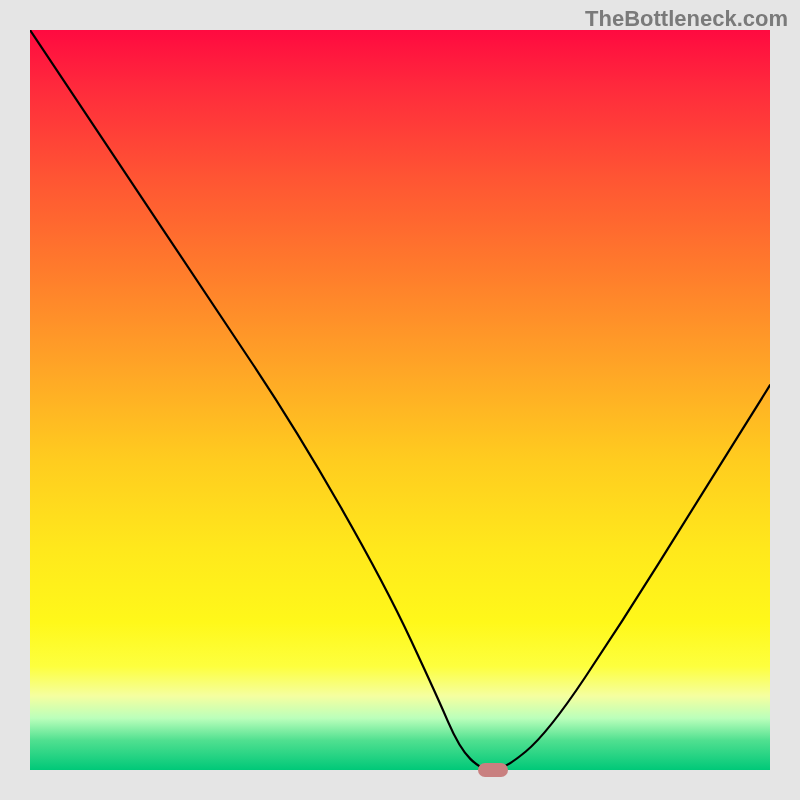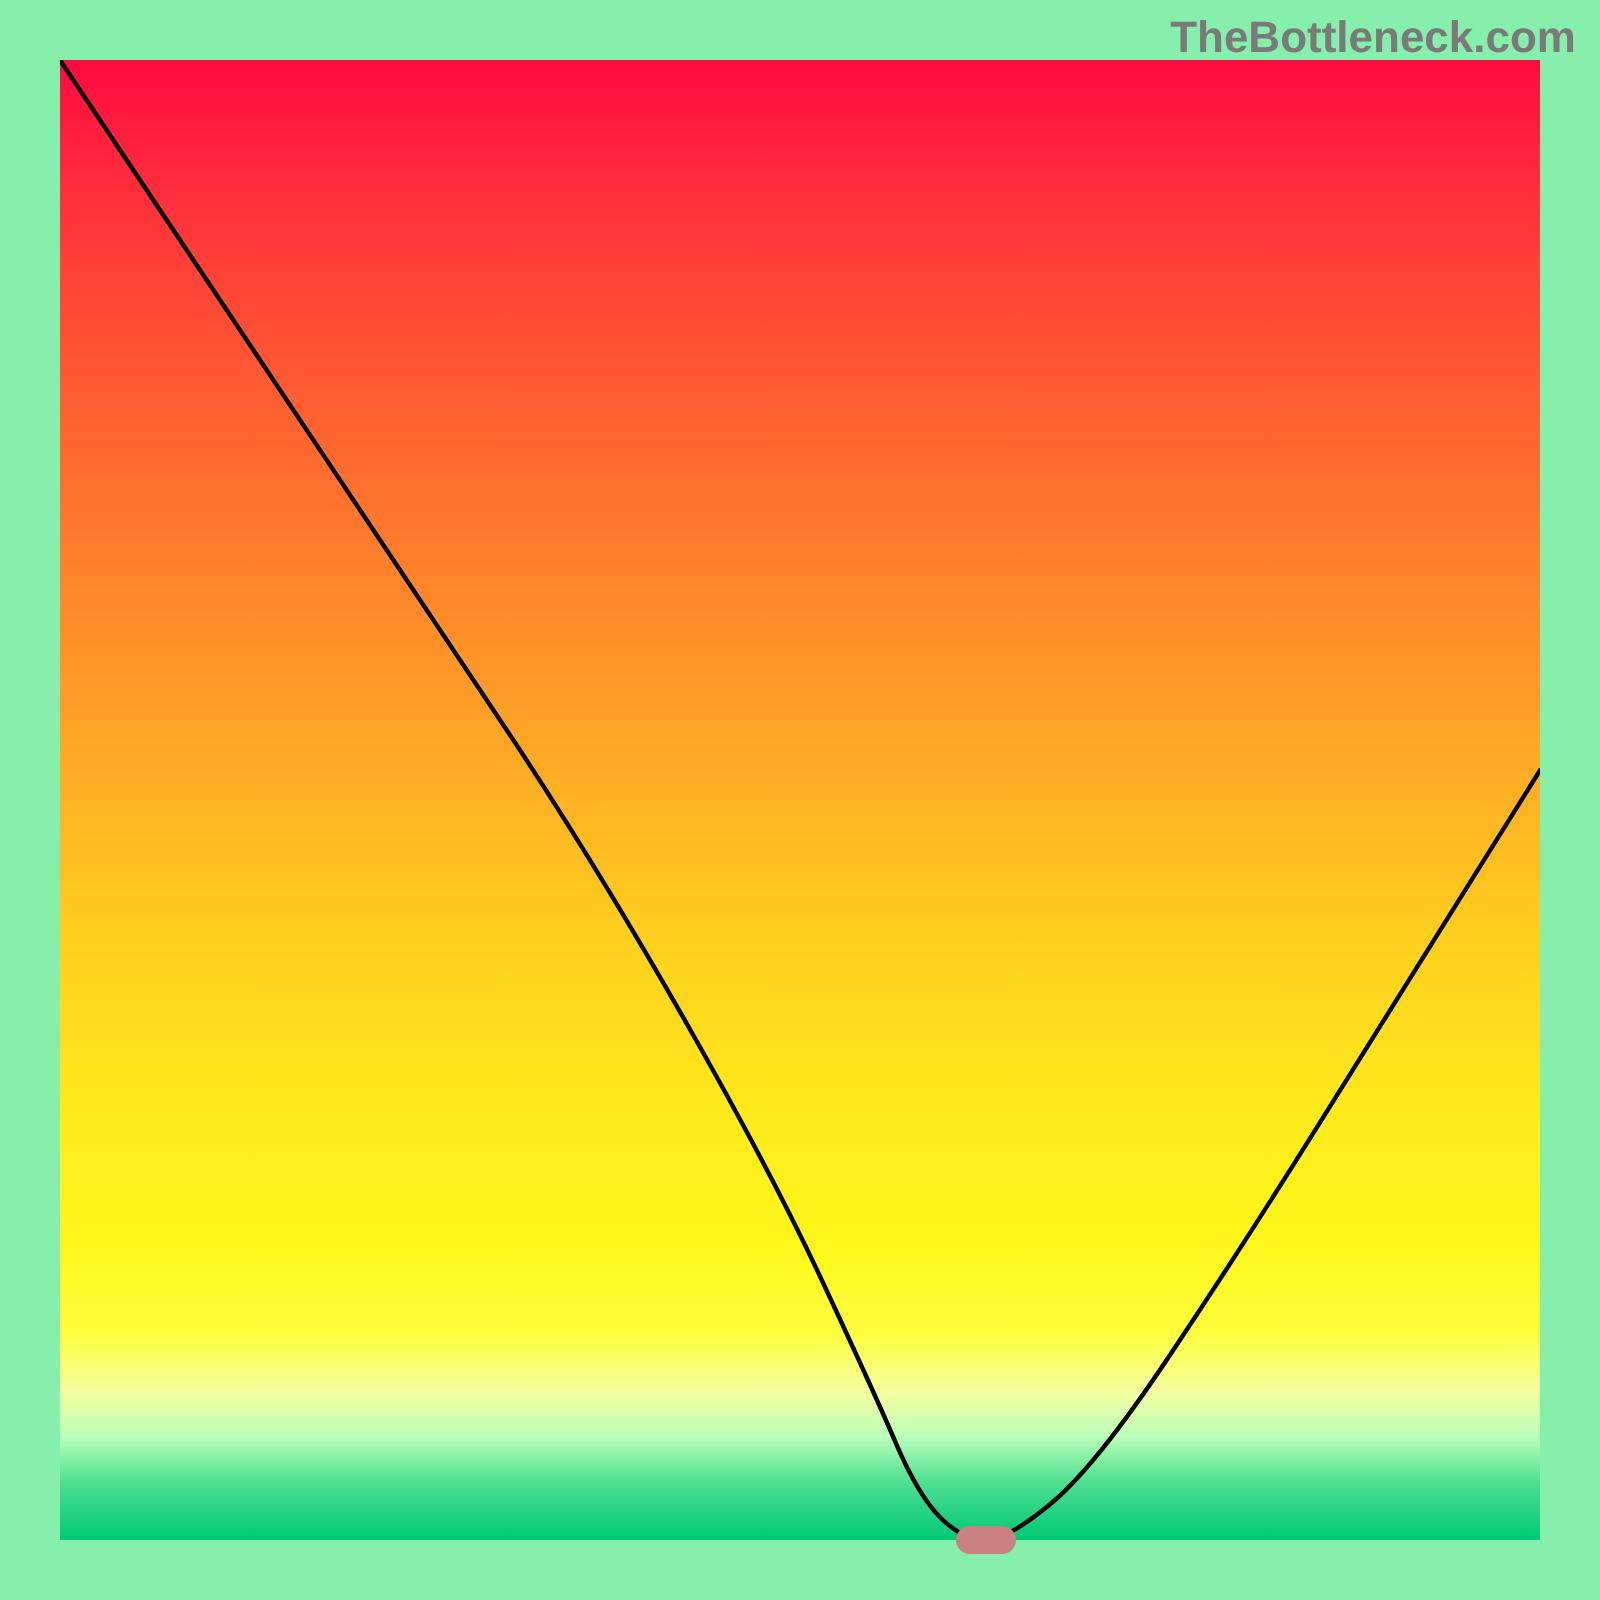--- a/index.html
+++ b/index.html
@@ -1,21 +1,21 @@
 <!DOCTYPE html>
 <html><head>
 <meta charset="utf-8">
 <style>
   * { margin: 0; padding: 0; box-sizing: border-box; }
   html, body { width: 800px; height: 800px; overflow: hidden; background: #000; }
   .chart-container {
     position: relative;
     width: 800px;
     height: 800px;
-    background: #86efac;
+    background: #e5e5e5;
     padding-left: 24px;
   }
   .plot-area {
     position: absolute;
     left: 30px;
     top: 30px;
     width: 740px;
     height: 740px;
     background: linear-gradient(to bottom,
       #ff0a40 0%,

